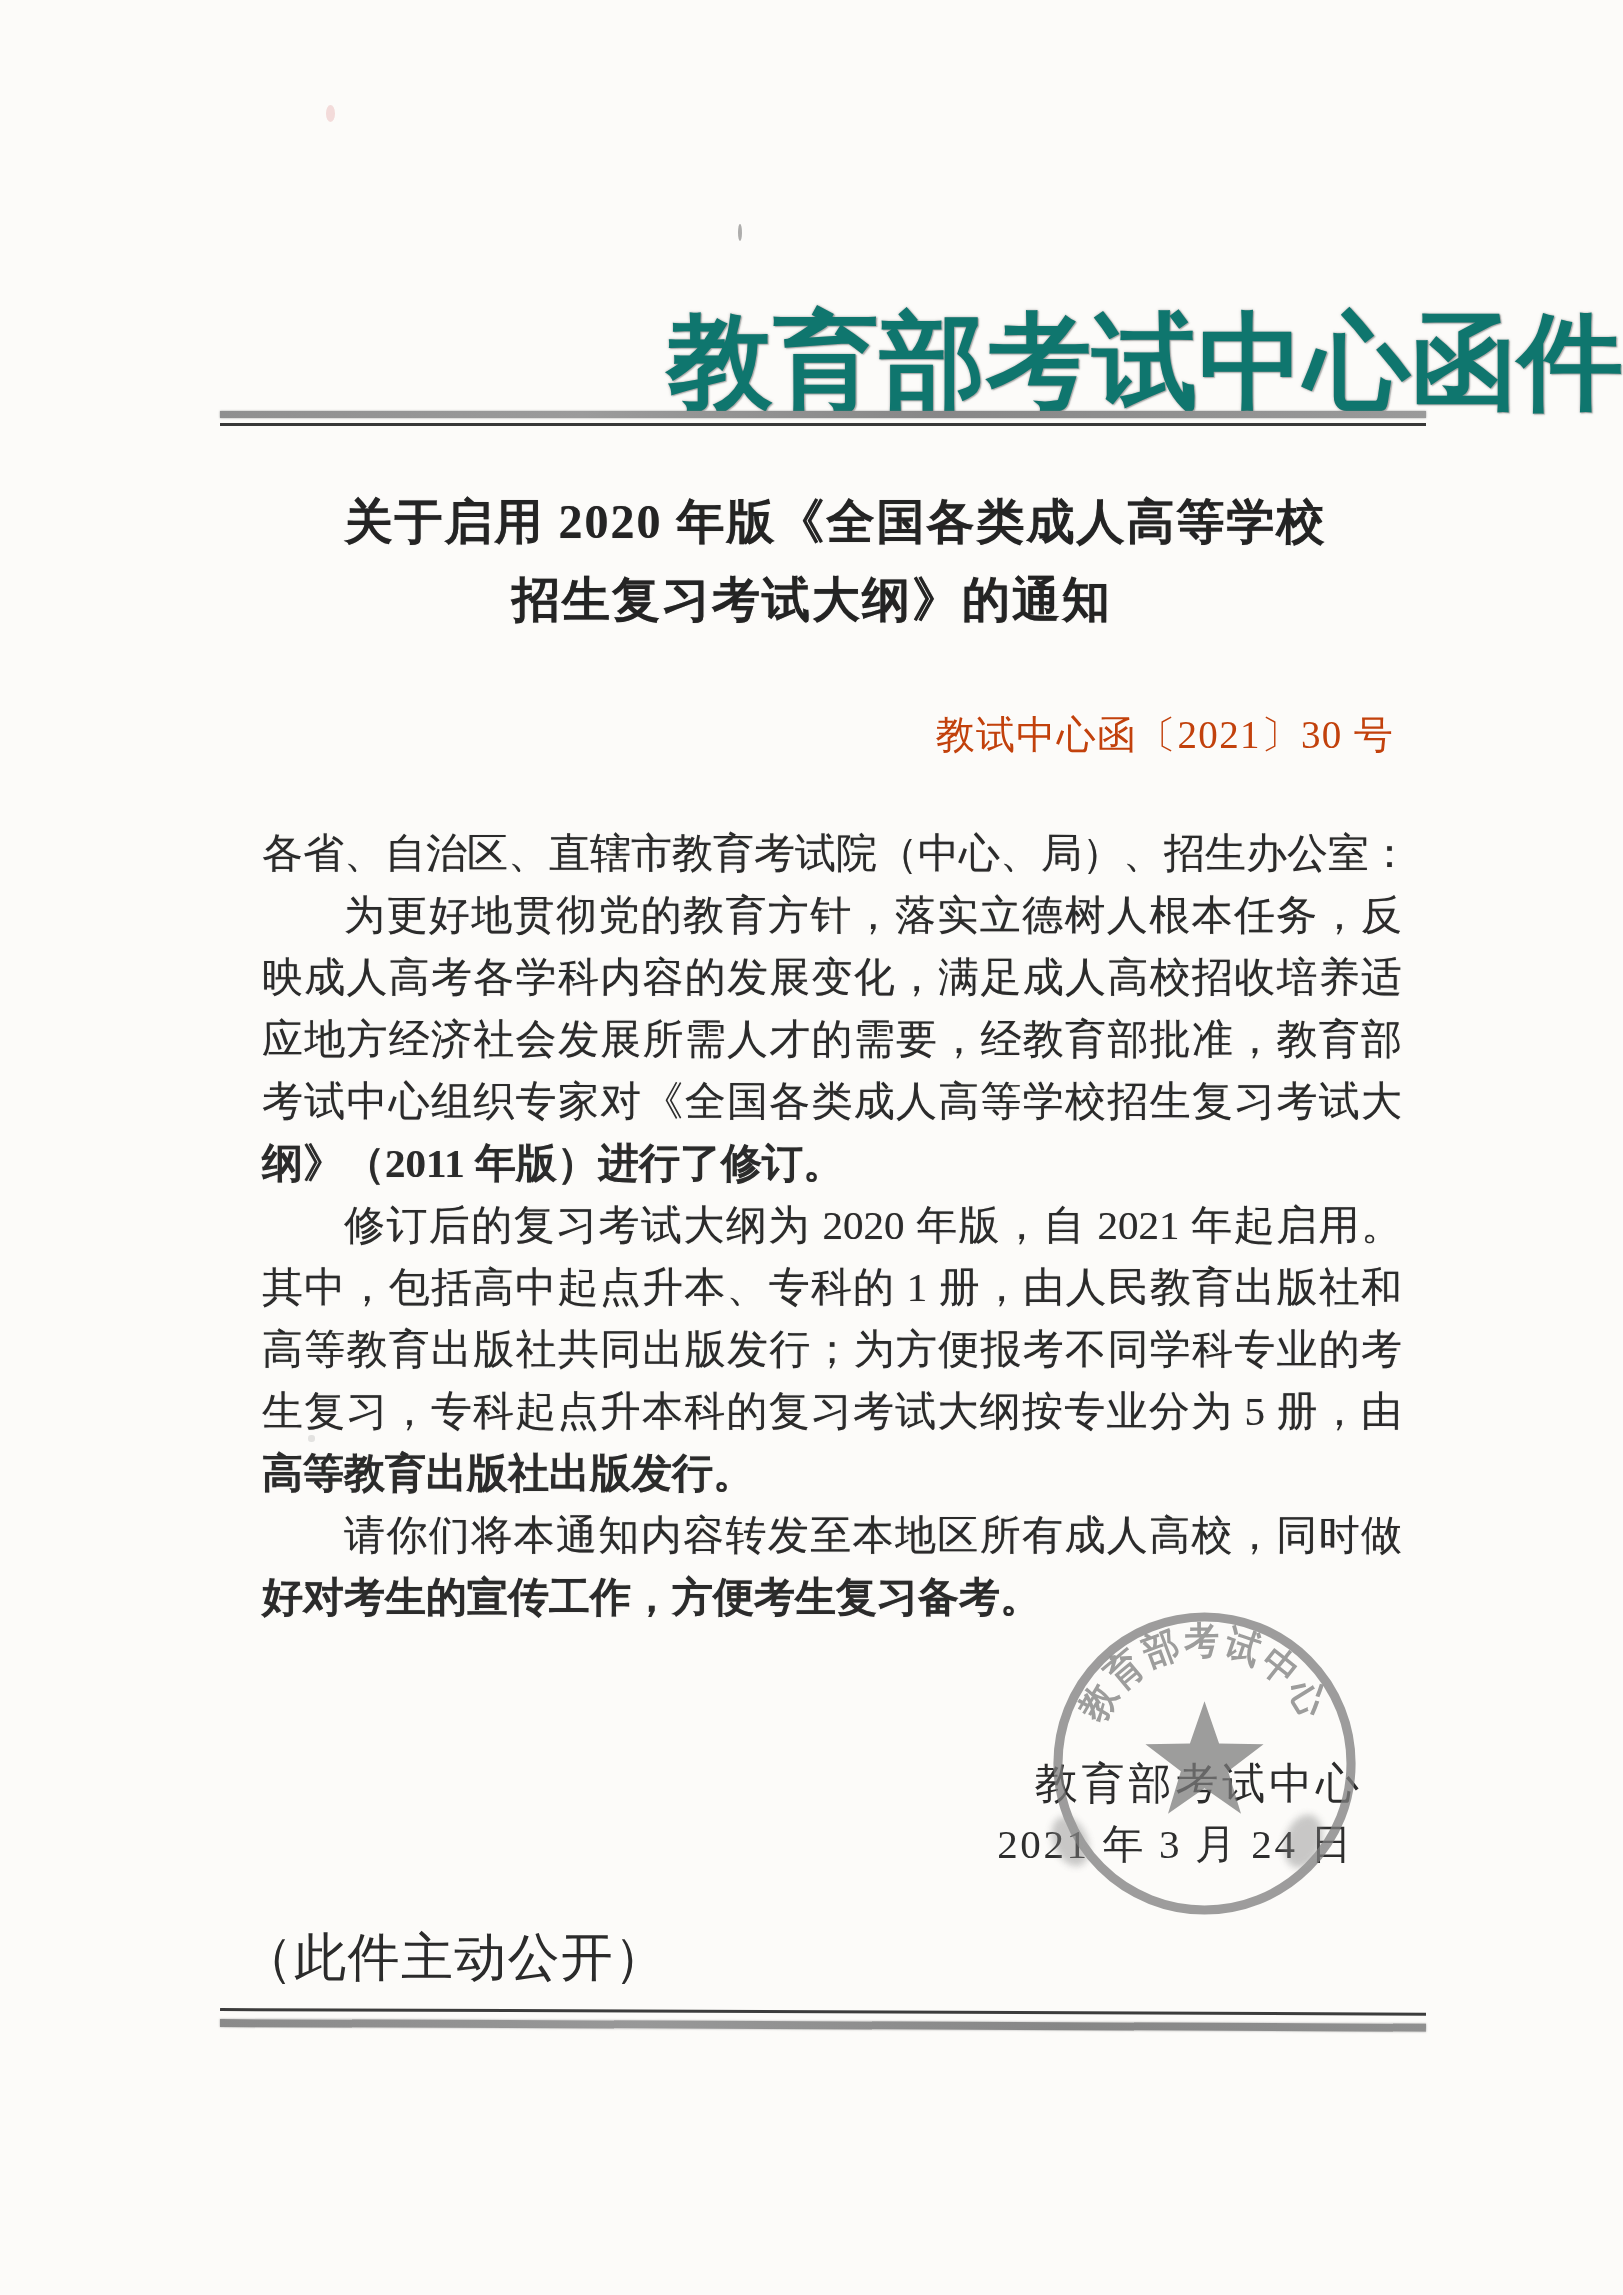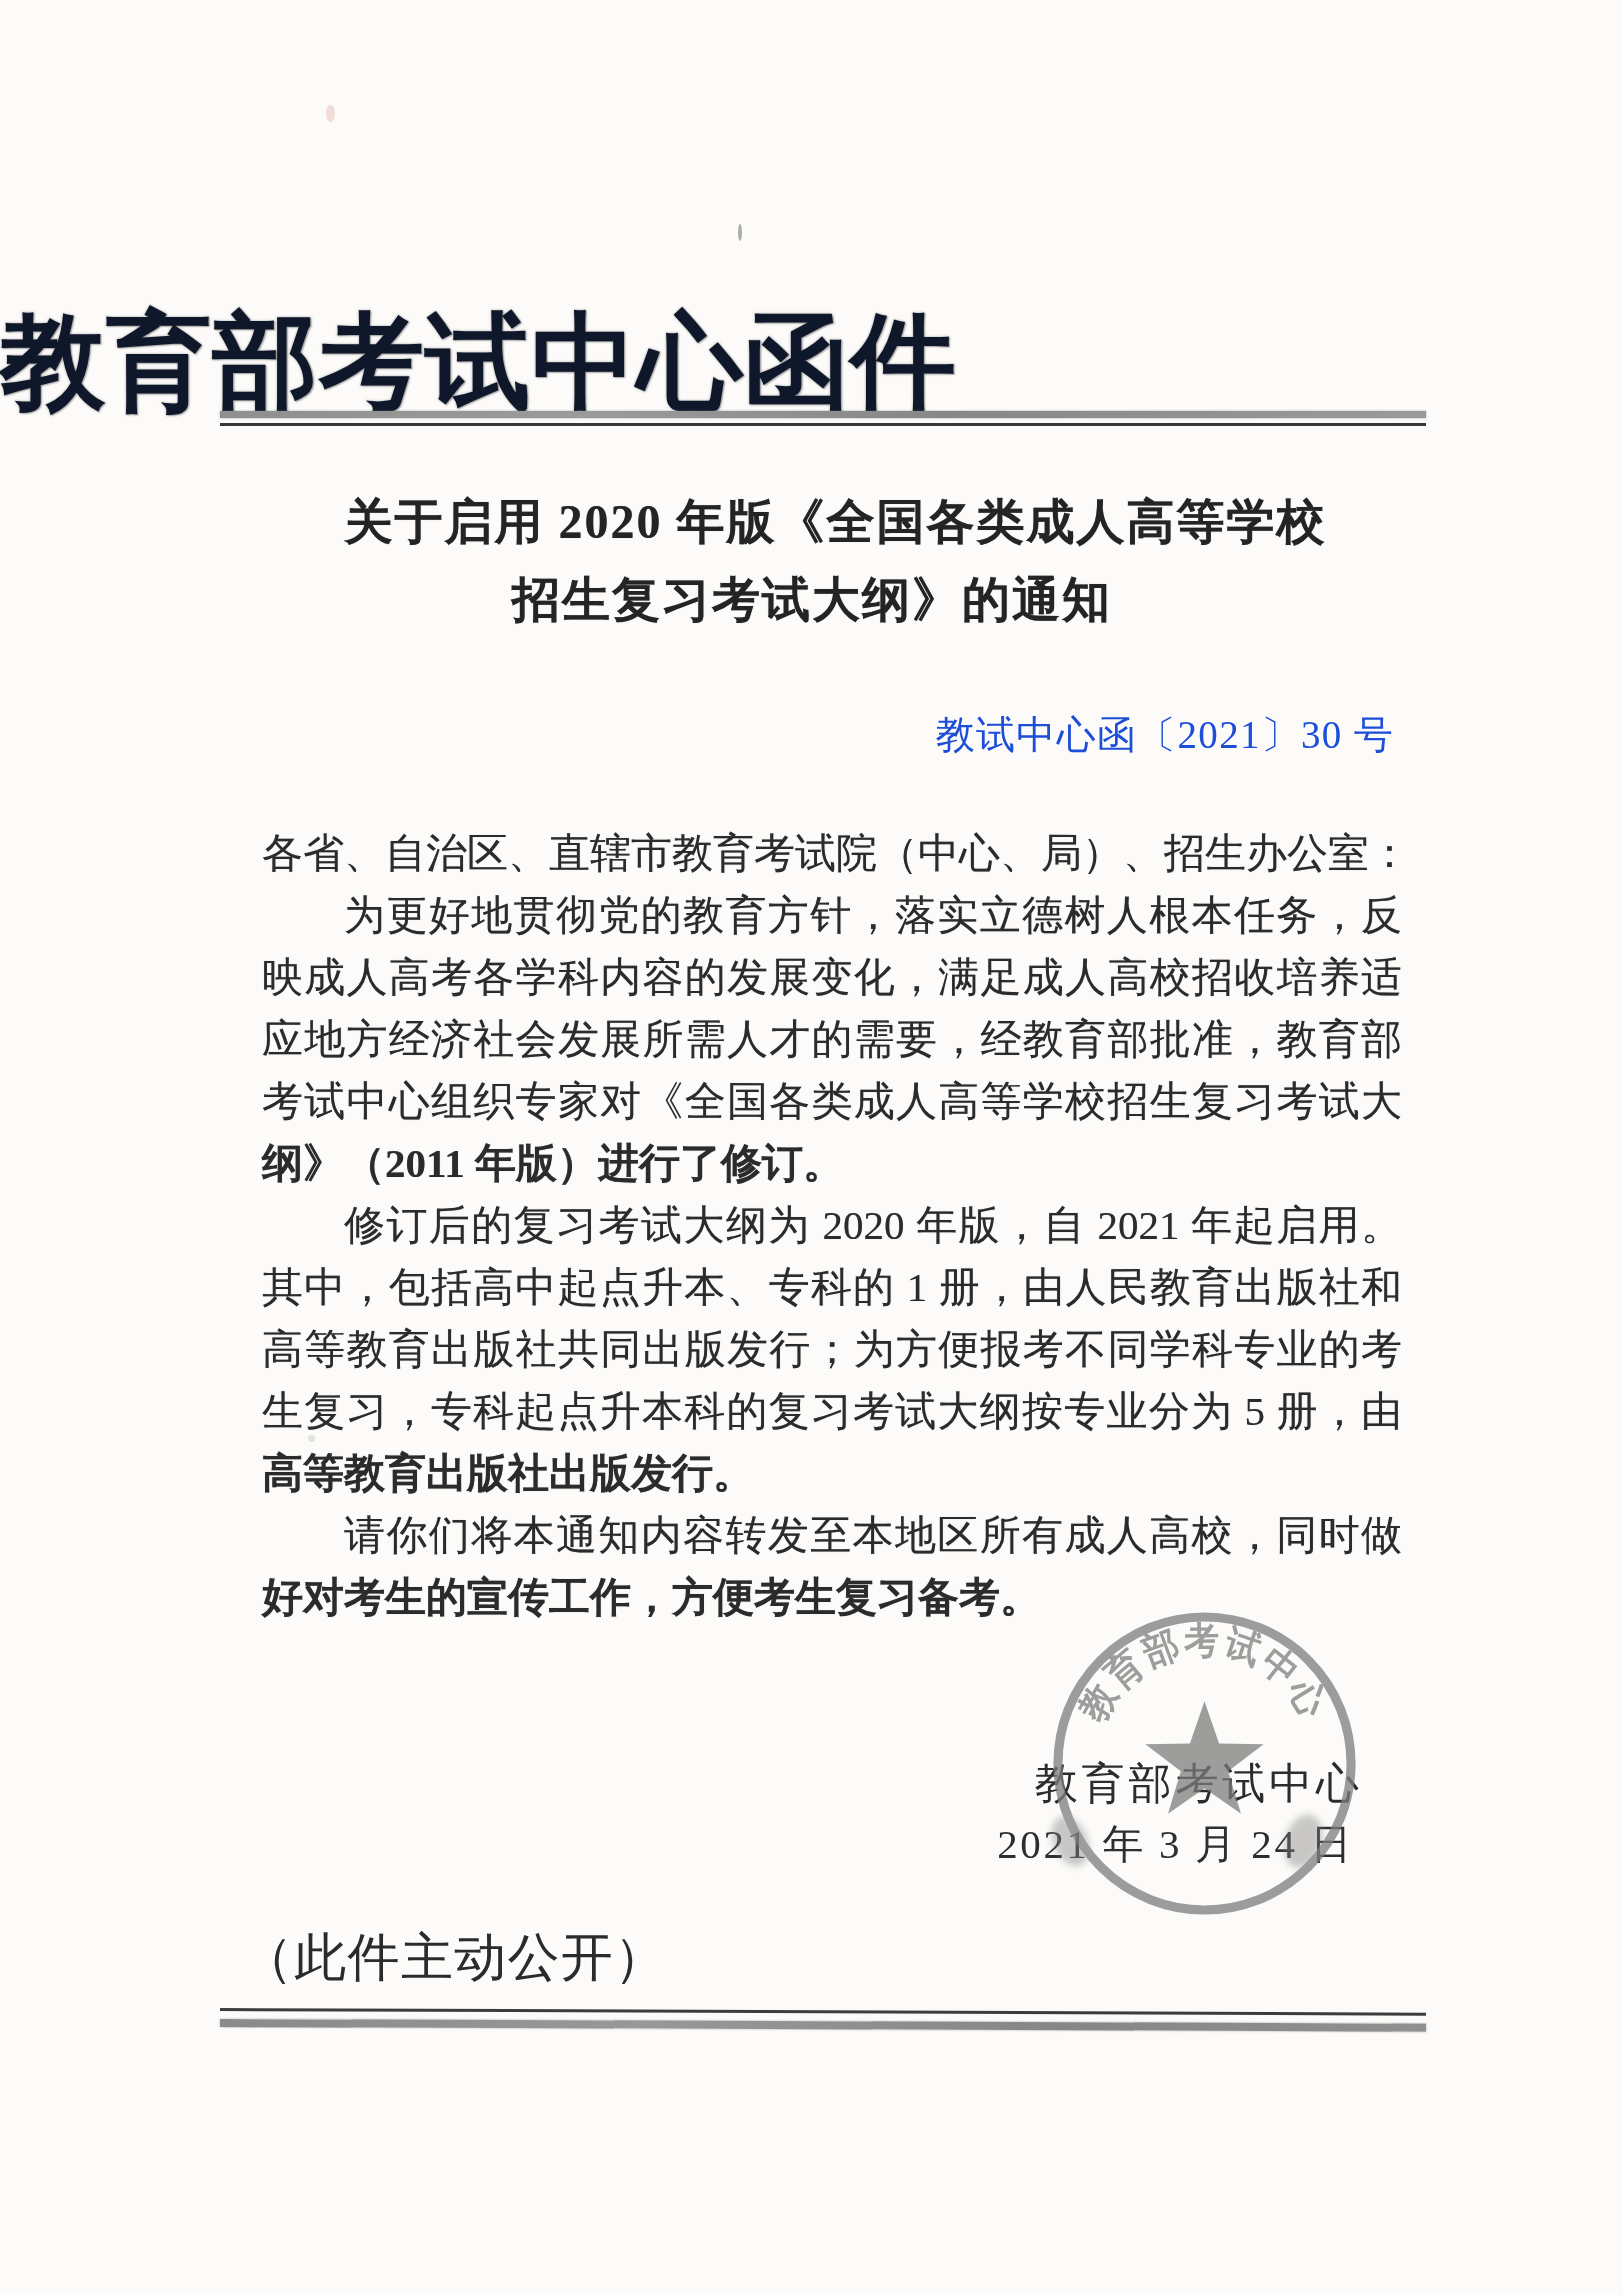--- a/index.html
+++ b/index.html
@@ -11,25 +11,25 @@
   .page {
     position: relative;
     width: 1624px; height: 2295px;
     background: #fcfbf9;
     overflow: hidden;
   }
   
   .header-title {
     position: absolute;
     left: 0; right: 0; top: 293px;
-    text-align: left;
+    text-align: right;
     font-size: 105px;
     font-weight: 900;
     letter-spacing: 1.3px;
-    color: #0f172a;
+    color: #0f766e;
     text-shadow: 0 0 2.6px rgba(90,90,90,.55), 1.3px 1.3px 1.3px rgba(60,60,60,.35);
     white-space: nowrap;
   }
   .rule { position: absolute; left: 220px; width: 1206px; }
   .rule-top-thick {
     top: 411px; height: 7.2px;
     background: linear-gradient(90deg,#8f8f8f 0%, #9b9b9b 30%, #878787 60%, #9a9a9a 100%);
     box-shadow: 0 0 2px rgba(120,120,120,.8);
   }
   .rule-top-thin { top: 423px; height: 2.6px; background: #383838; }
@@ -42,21 +42,21 @@
     letter-spacing: 2px;
     text-shadow: 0 0 0.7px rgba(40,40,40,.6);
     white-space: nowrap;
   }
   .notice-line1 { top: 490px; padding-left: 47px; }
   .notice-line2 { top: 568px; }
   .doc-number {
     position: absolute;
     right: 230px; top: 708px;
     font-size: 39px;
-    color: #1d4ed8;
+    color: #c2410c;
     letter-spacing: 1.3px;
     white-space: nowrap;
   }
   
   .body-text {
     position: absolute;
     left: 242px; top: 822px;
     width: 1160px;
     font-size: 41px;
     color: #2b2b2b;

